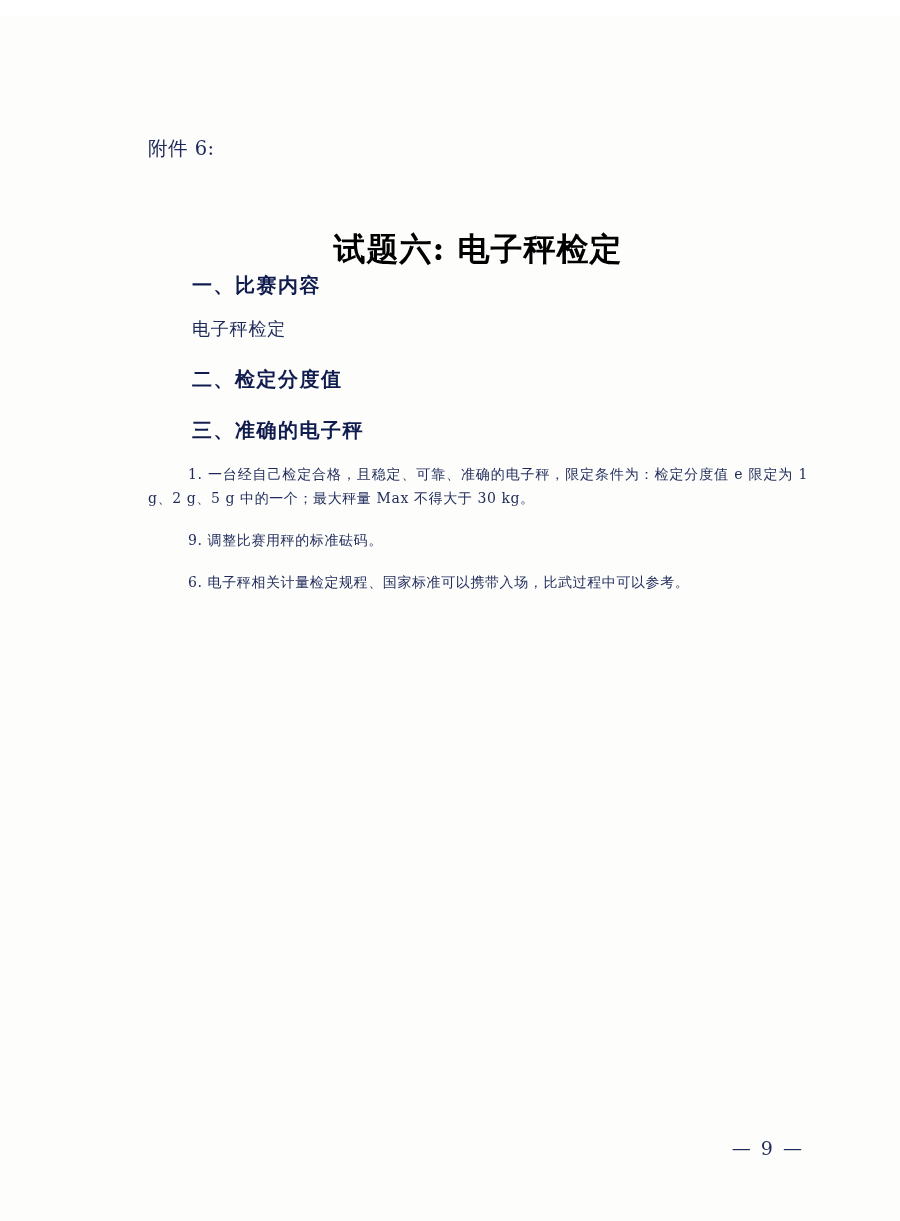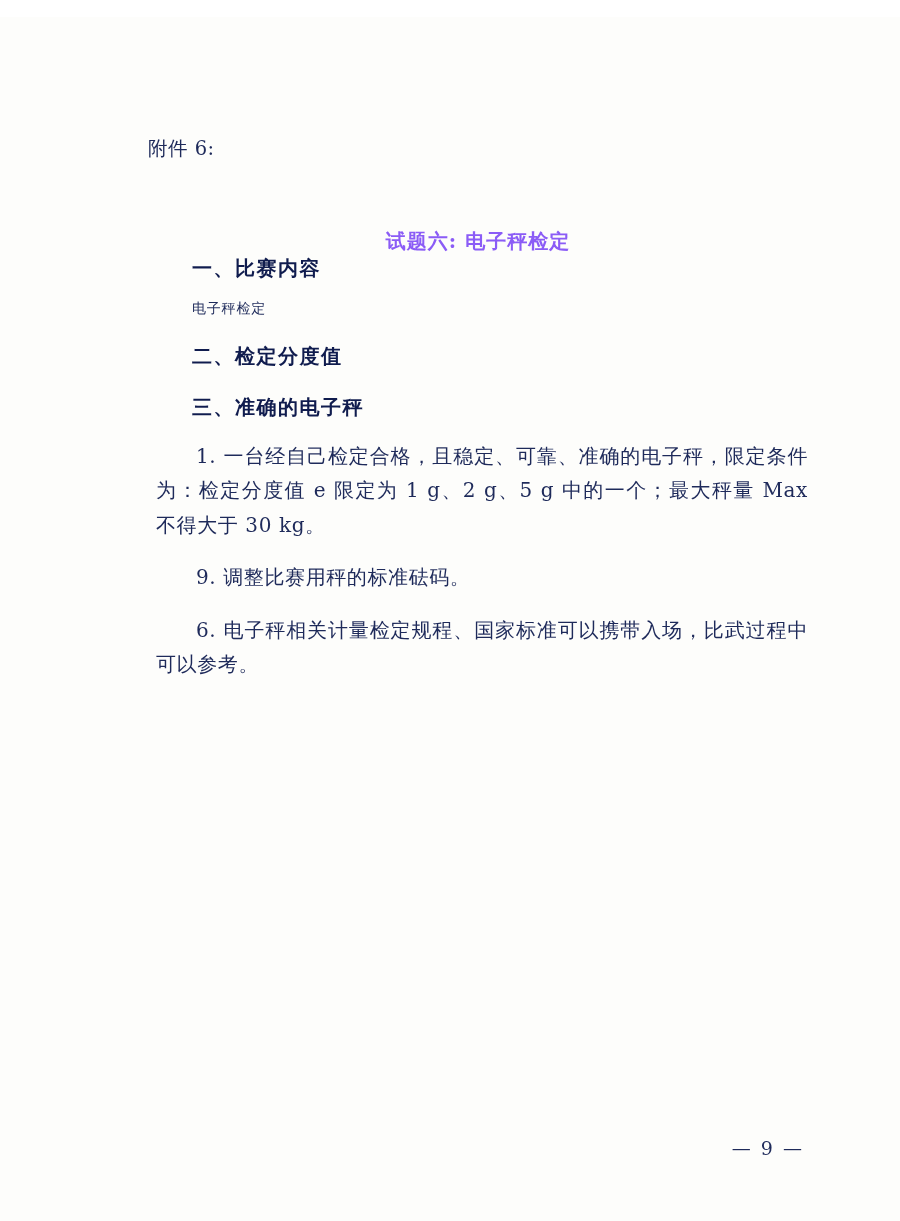--- a/index.html
+++ b/index.html
@@ -32,56 +32,55 @@
   .attachment-label {
     margin-top: 118px;
     font-size: 19.5px;
     letter-spacing: 0.5px;
     color: #1e2a5a;
     font-family: "DejaVu Serif", "Liberation Serif", serif;
   }
   .doc-title {
     margin-top: 66px;
     text-align: center;
-    font-size: 20px;
+    font-size: 32px;
     font-weight: bold;
     letter-spacing: 1px;
-    color: #8b5cf6;
+    color: #000000;
     font-family: "DejaVu Serif", "Liberation Serif", serif;
   }
   .section {
     margin-top: 0;
   }
   .section-heading {
     font-size: 20px;
     font-weight: bold;
     color: #101c4e;
     margin-left: 44px;
     letter-spacing: 1.5px;
   }
   .s1 { }
   .s2 { margin-top: 24px; }
   .s3 { margin-top: 24px; }
   .body-line {
-    font-size: 14px;
+    font-size: 18px;
     color: #1e2a5a;
     margin-top: 16px;
     margin-left: 44px;
     letter-spacing: 0.8px;
     line-height: 1.5;
   }
   .para {
-    font-size: 20px;
+    font-size: 14px;
     color: #1e2a5a;
     margin-top: 18px;
     line-height: 1.72;
     letter-spacing: 0.6px;
     text-align: justify;
     text-indent: 40px;
-    margin-left: 8px;
   }
   .page-number {
     position: absolute;
     right: 96px;
     top: 1120px;
     font-size: 19px;
     color: #1e2a5a;
     letter-spacing: 2px;
   }
 </style>

